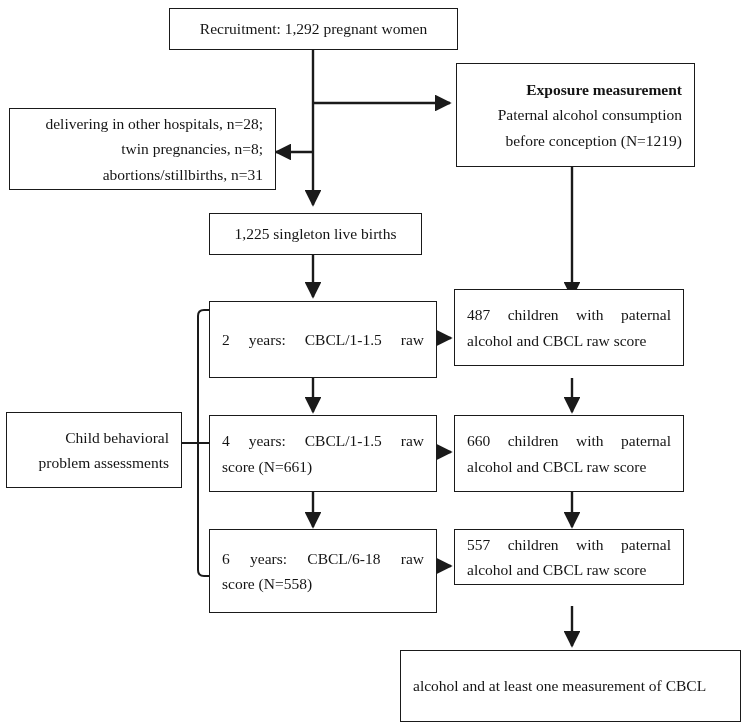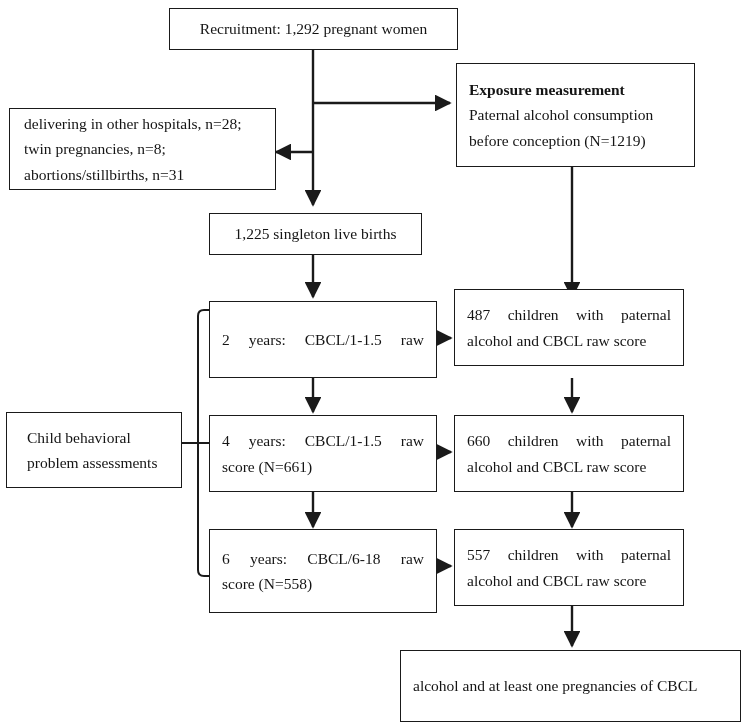--- a/index.html
+++ b/index.html
@@ -24,20 +24,21 @@
     display: flex;
     flex-direction: column;
     justify-content: center;
     padding: 4px 12px;
   }
   .node .line {
     display: block;
     font-size: 15.5px;
     line-height: 1.62;
     white-space: nowrap;
+    text-align: right;
   }
   .node.justify .line {
     text-align: justify;
     text-align-last: justify;
     white-space: normal;
   }
   .node.justify .line.last {
     text-align-last: left;
   }
   .node .line.bold {
@@ -137,22 +138,22 @@
   <div class="node justify" style="left:454px; top:289px; width:230px; height:77px;">
     <span class="line">487 children with paternal</span>
     <span class="line last">alcohol and CBCL raw score</span>
   </div>
 
   <div class="node justify" style="left:454px; top:415px; width:230px; height:77px;">
     <span class="line">660 children with paternal</span>
     <span class="line last">alcohol and CBCL raw score</span>
   </div>
 
-  <div class="node justify" style="left:454px; top:529px; width:230px; height:77px;">
+  <div class="node justify" style="left:454px; top:529px; width:230px; height:56px;">
     <span class="line">557 children with paternal</span>
     <span class="line last">alcohol and CBCL raw score</span>
   </div>
 
   <div class="node justify" style="left:400px; top:650px; width:341px; height:72px;">
-    <span class="line last">alcohol and at least one pregnancies of CBCL</span>
+    <span class="line last">alcohol and at least one measurement of CBCL</span>
   </div>
 
 </div>
 
 </body></html>

